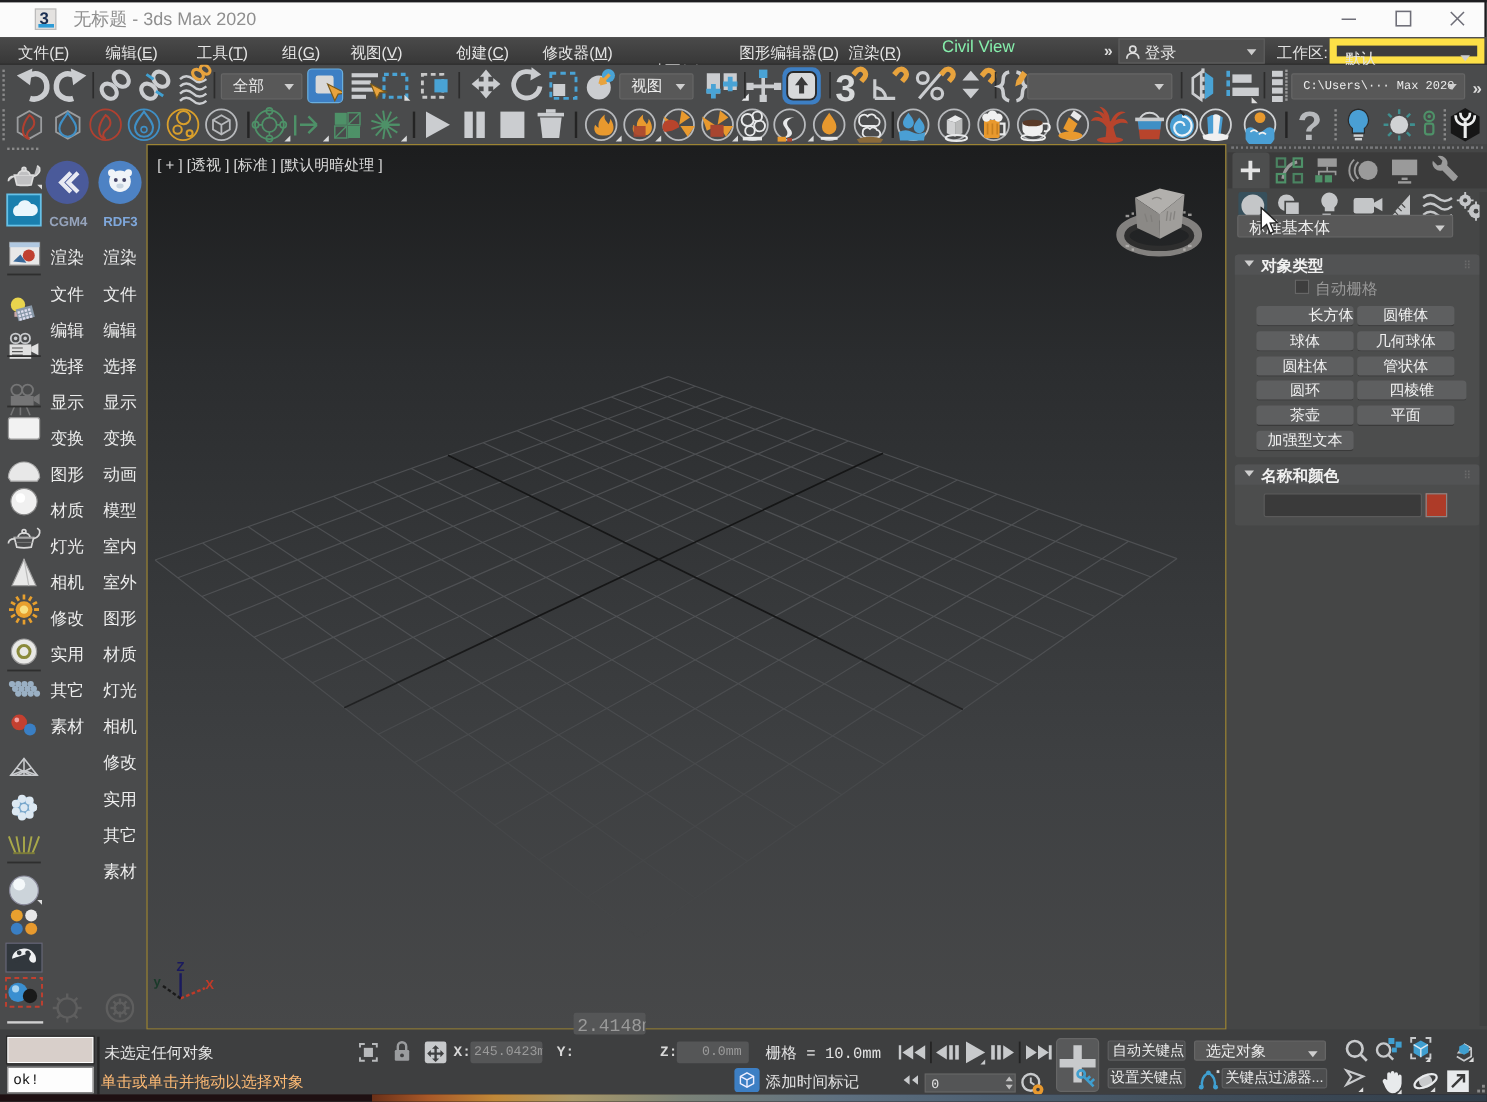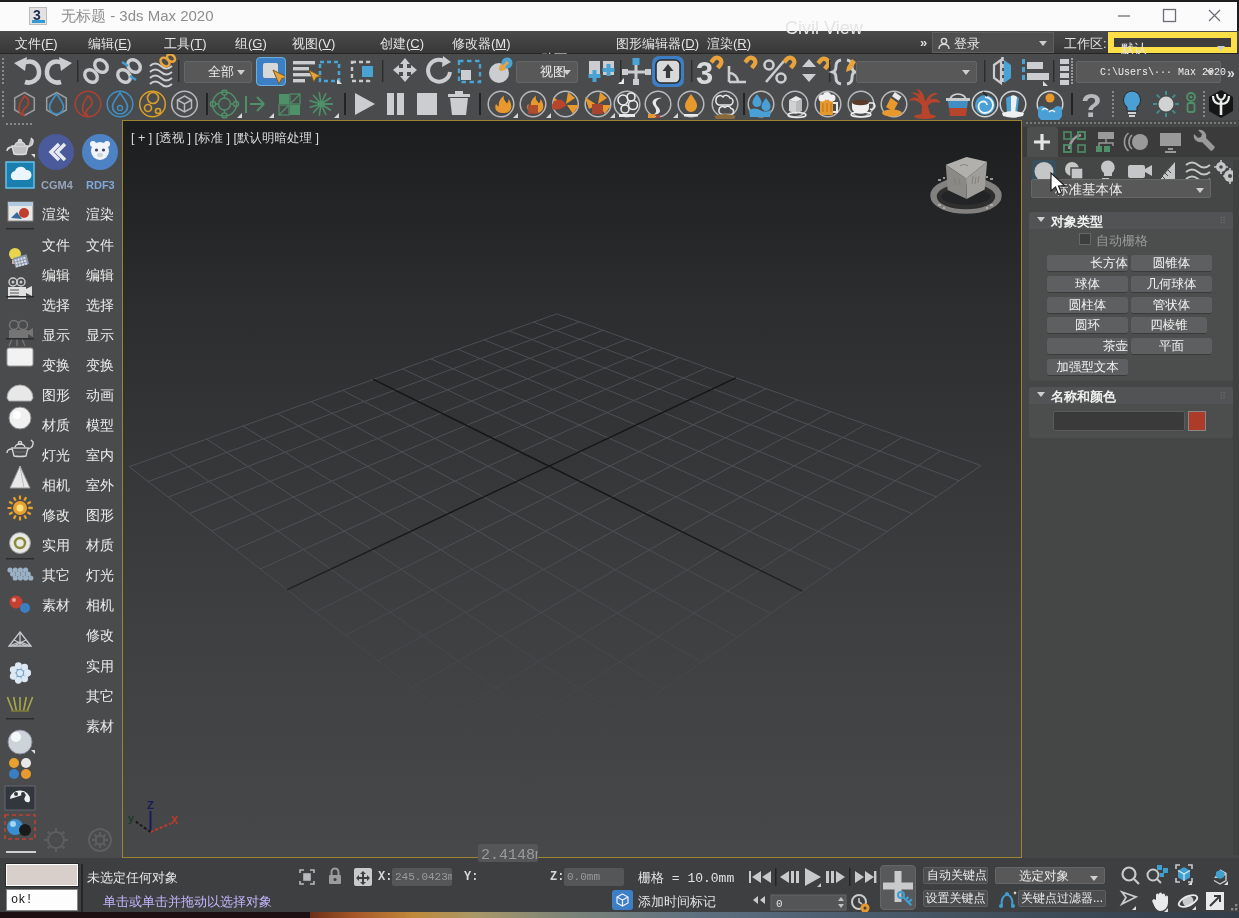--- a/index.html
+++ b/index.html
@@ -1,19 +1,19 @@
 <!DOCTYPE html>
 <html><head><meta charset="utf-8">
 <style>
 *{margin:0;padding:0;box-sizing:border-box}
 html,body{width:1239px;height:918px;overflow:hidden;background:#454545;
  font-family:"Liberation Sans",sans-serif;-webkit-font-smoothing:antialiased}
 .a{position:absolute}
 .ddn{position:absolute;background:#585858;border:1px solid #666;border-radius:2px;
- color:#ececec;font-size:13px;line-height:20px;padding-left:23px;white-space:nowrap}
+ color:#ececec;font-size:13px;line-height:20px;padding-left:9px;white-space:nowrap}
 .ddn:after{content:"";position:absolute;right:6px;top:8px;border:4px solid transparent;
  border-top:5px solid #cfcfcf}
 .lbl{position:absolute;color:#ececec;font-size:14px;white-space:nowrap}
 </style></head>
 <body>
 <div class="a" style="left:0;top:0;width:1239px;height:31px;background:#fbfbfb;border-top:2px solid #1d1d20;border-right:2px solid #1d1d20"></div>
 <div class="a" style="left:29px;top:7px;width:18px;height:18px;background:#e4e2e0;border:1px solid #bbb">
  <span style="position:absolute;left:3px;top:-1px;font-size:14px;font-weight:bold;color:#1b2f52">3</span>
  <span style="position:absolute;left:2px;bottom:1px;width:13px;height:3px;background:#2e9bd6"></span>
   </div>
@@ -27,21 +27,21 @@
 <div class="a" style="left:15px;top:35px;font-size:13px;color:#e4e4e4">文件(<u>F</u>)</div>
 <div class="a" style="left:88px;top:35px;font-size:13px;color:#e4e4e4">编辑(<u>E</u>)</div>
 <div class="a" style="left:164px;top:35px;font-size:13px;color:#e4e4e4">工具(<u>T</u>)</div>
 <div class="a" style="left:235px;top:35px;font-size:13px;color:#e4e4e4">组(<u>G</u>)</div>
 <div class="a" style="left:292px;top:35px;font-size:13px;color:#e4e4e4">视图(<u>V</u>)</div>
 <div class="a" style="left:380px;top:35px;font-size:13px;color:#e4e4e4">创建(<u>C</u>)</div>
 <div class="a" style="left:452px;top:35px;font-size:13px;color:#e4e4e4">修改器(<u>M</u>)</div>
 <div class="a" style="left:541px;top:50px;font-size:13px;color:#e5e5e5">动画(<u>A</u>)</div>
 <div class="a" style="left:616px;top:35px;font-size:13px;color:#e4e4e4">图形编辑器(<u>D</u>)</div>
 <div class="a" style="left:707px;top:35px;font-size:13px;color:#e4e4e4">渲染(<u>R</u>)</div>
-<div class="a" style="left:785px;top:18px;font-size:18px;color:#e5e5e5">Civil View</div>
+<div class="a" style="left:785px;top:30px;font-size:14px;color:#86efac">Civil View</div>
 <div class="a" style="left:920px;top:35px;color:#dcdcdc;font-size:13px;font-weight:bold">»</div>
 <div class="a" style="left:932px;top:32px;width:122px;height:21px;background:#4e4e4e;border:1px solid #5e5e5e">
 <svg class="a" style="left:4px;top:3px" width="14" height="14" viewBox="0 0 14 14">
       <circle cx="7" cy="5" r="2.6" fill="none" stroke="#dcdcdc" stroke-width="1.4"></circle>
       <path d="M2 13c0-3 2.2-4.6 5-4.6s5 1.6 5 4.6" fill="none" stroke="#dcdcdc" stroke-width="1.4"></path>
     </svg>
 <span style="position:absolute;left:21px;top:2px;font-size:13px;color:#e8e8e8">登录</span>
 <span style="position:absolute;right:6px;top:8px;border:4px solid transparent;border-top:5px solid #ccc"></span>
   </div>
 <div class="a" style="left:1064px;top:35px;font-size:13px;color:#e0e0e0">工作区:</div>
@@ -782,60 +782,60 @@
 <span style="position:absolute;left:50px;top:21px;width:12px;height:12px;background:#3e3e3e;border:1px solid #666"></span>
 <span style="position:absolute;left:67px;top:20px;font-size:13px;color:#989898">自动栅格</span>
 </div>
 <div class="a" style="left:1047px;top:255px;width:81px;height:17px;background:#5e5f60;border-radius:3px;border-bottom:1px solid #3a3a3a;color:#f2f2f2;font-size:12.5px;text-align:right;line-height:16px">长方体</div>
 <div class="a" style="left:1131px;top:255px;width:81px;height:17px;background:#5e5f60;border-radius:3px;border-bottom:1px solid #3a3a3a;color:#f2f2f2;font-size:12.5px;text-align:center;line-height:16px">圆锥体</div>
 <div class="a" style="left:1047px;top:276px;width:81px;height:17px;background:#5e5f60;border-radius:3px;border-bottom:1px solid #3a3a3a;color:#f2f2f2;font-size:12.5px;text-align:center;line-height:16px">球体</div>
 <div class="a" style="left:1131px;top:276px;width:81px;height:17px;background:#5e5f60;border-radius:3px;border-bottom:1px solid #3a3a3a;color:#f2f2f2;font-size:12.5px;text-align:center;line-height:16px">几何球体</div>
 <div class="a" style="left:1047px;top:297px;width:81px;height:17px;background:#5e5f60;border-radius:3px;border-bottom:1px solid #3a3a3a;color:#f2f2f2;font-size:12.5px;text-align:center;line-height:16px">圆柱体</div>
 <div class="a" style="left:1131px;top:297px;width:81px;height:17px;background:#5e5f60;border-radius:3px;border-bottom:1px solid #3a3a3a;color:#f2f2f2;font-size:12.5px;text-align:center;line-height:16px">管状体</div>
 <div class="a" style="left:1047px;top:317px;width:81px;height:17px;background:#5e5f60;border-radius:3px;border-bottom:1px solid #3a3a3a;color:#f2f2f2;font-size:12.5px;text-align:center;line-height:16px">圆环</div>
-<div class="a" style="left:1131px;top:317px;width:76px;height:17px;background:#5e5f60;border-radius:3px;border-bottom:1px solid #3a3a3a;color:#f2f2f2;font-size:12.5px;text-align:center;line-height:16px">四棱锥</div>
-<div class="a" style="left:1047px;top:338px;width:81px;height:17px;background:#5e5f60;border-radius:3px;border-bottom:1px solid #3a3a3a;color:#f2f2f2;font-size:12.5px;text-align:right;line-height:16px">茶壶</div>
+<div class="a" style="left:1131px;top:317px;width:91px;height:17px;background:#5e5f60;border-radius:3px;border-bottom:1px solid #3a3a3a;color:#f2f2f2;font-size:12.5px;text-align:center;line-height:16px">四棱锥</div>
+<div class="a" style="left:1047px;top:338px;width:81px;height:17px;background:#5e5f60;border-radius:3px;border-bottom:1px solid #3a3a3a;color:#f2f2f2;font-size:12.5px;text-align:center;line-height:16px">茶壶</div>
 <div class="a" style="left:1131px;top:338px;width:81px;height:17px;background:#5e5f60;border-radius:3px;border-bottom:1px solid #3a3a3a;color:#f2f2f2;font-size:12.5px;text-align:center;line-height:16px">平面</div>
 <div class="a" style="left:1047px;top:359px;width:81px;height:17px;background:#5e5f60;border-radius:3px;border-bottom:1px solid #3a3a3a;color:#f2f2f2;font-size:12.5px;text-align:center;line-height:16px">加强型文本</div>
 <div class="a" style="left:1029px;top:387px;width:204px;height:51px;background:#4c4d4d;border-radius:3px">
 <div style="position:absolute;left:0;top:0;width:204px;height:17px;background:#525354;border-radius:3px 3px 0 0"></div>
 <span style="position:absolute;left:8px;top:5px;border:4px solid transparent;border-top:5px solid #cfcfcf"></span>
 <span style="position:absolute;left:22px;top:1px;font-size:13px;font-weight:bold;color:#f0f0f0">名称和颜色</span>
 <span style="position:absolute;right:6px;top:4px;color:#6a6a6a;font-size:9px;letter-spacing:1px">⠿</span>
 <span style="position:absolute;left:24px;top:24px;width:132px;height:20px;background:#3a3a3a;border:1px solid #5a5a5a;border-radius:2px"></span>
 <span style="position:absolute;left:159px;top:24px;width:18px;height:20px;background:#ae3b28;border:1px solid #888"></span>
 </div>
 <div class="a" style="left:1233px;top:160px;width:6px;height:695px;background:#3f4040"></div>
 <div class="a" style="left:0;top:858px;width:1239px;height:60px;background:#3e3f40"></div>
 <div class="a" style="left:6px;top:864px;width:72px;height:22px;background:#d8cfca;border:1px solid #fff;outline:1px solid #2a2a2a"></div>
 <div class="a" style="left:6px;top:889px;width:72px;height:22px;background:#fdfdfd;border:1px solid #888;font-family:'Liberation Mono',monospace;font-size:12px;color:#111;padding:3px 0 0 4px">ok!</div>
 <div class="a" style="left:81px;top:864px;width:2px;height:48px;background:#262626"></div>
 <div class="a" style="left:87px;top:869px;font-size:13px;color:#e6e6e6">未选定任何对象</div>
-<div class="a" style="left:103px;top:893px;font-size:13px;color:#c4b5fd">单击或单击并拖动以选择对象</div>
+<div class="a" style="left:84px;top:893px;font-size:13px;color:#fdba74">单击或单击并拖动以选择对象</div>
 <svg class="a" style="left:296px;top:866px" width="80" height="22" viewBox="0 0 80 22">
 <g stroke="#b8babc" stroke-width="1.6" fill="none">
       <path d="M4 7V4h4M14 4h4v3M18 15v3h-4M8 18H4v-3"></path>
       <rect x="8" y="8" width="6" height="6" fill="#b8babc"></rect>
     </g>
 <g transform="translate(30 0)">
       <rect x="3" y="9" width="12" height="9" rx="1" fill="#9a9c9e"></rect>
       <path d="M5.5 9V6a3.5 3.5 0 0 1 7 0v3" fill="none" stroke="#9a9c9e" stroke-width="2"></path>
       <circle cx="9" cy="13.5" r="1.6" fill="#3e3f40"></circle>
     </g>
 <g transform="translate(56 0)">
       <rect x="2" y="2" width="18" height="18" rx="2" fill="#c8cacc"></rect>
       <path d="M11 5l3 3h-2v3h3V9l3 3-3 3v-2h-3v3h2l-3 3-3-3h2v-3H7v2l-3-3 3-3v2h3V8H8Z" fill="#3e3f40"></path>
     </g>
   </svg>
 <div class="a" style="left:378px;top:870px;font-size:12px;font-weight:bold;color:#d8d8d8;font-family:'Liberation Mono',monospace">X:</div>
 <div class="a" style="left:392px;top:868px;width:60px;height:18px;background:#555657;border-radius:2px;color:#9a9a9a;font-size:11px;font-family:'Liberation Mono',monospace;padding:3px 0 0 3px;white-space:nowrap;overflow:hidden">245.0423m</div>
 <div class="a" style="left:464px;top:870px;font-size:12px;font-weight:bold;color:#d8d8d8;font-family:'Liberation Mono',monospace">Y:</div>
 <div class="a" style="left:478px;top:844px;width:60px;height:18px;background:#555657;border-radius:2px;color:#9a9a9a;font-size:15px;font-family:'Liberation Mono',monospace;padding:3px 0 0 3px;white-space:nowrap;overflow:hidden">2.4148mm</div>
 <div class="a" style="left:550px;top:870px;font-size:12px;font-weight:bold;color:#d8d8d8;font-family:'Liberation Mono',monospace">Z:</div>
-<div class="a" style="left:564px;top:868px;width:60px;height:18px;background:#555657;border-radius:2px;color:#9a9a9a;font-size:11px;font-family:'Liberation Mono',monospace;padding:3px 0 0 3px;white-space:nowrap;overflow:hidden">0.0mm</div>
+<div class="a" style="left:564px;top:868px;width:60px;height:18px;background:#555657;border-radius:2px;color:#9a9a9a;font-size:11px;font-family:'Liberation Mono',monospace;padding:3px 0 0 21px;white-space:nowrap;overflow:hidden">0.0mm</div>
 <div class="a" style="left:638px;top:869px;font-size:13px;color:#e2e2e2;font-family:'Liberation Mono',monospace">栅格 = 10.0mm</div>
 <div class="a" style="left:612px;top:890px;width:21px;height:20px;background:#3d7fc4;border-radius:3px"></div>
 <svg class="a" style="left:612px;top:890px" width="21" height="20" viewBox="0 0 21 20">
     <g fill="none" stroke="#eef" stroke-width="1.2">
       <path d="M10.5 4l5.5 3v6l-5.5 3-5.5-3V7Z"></path>
       <path d="M5 7l5.5 3 5.5-3M10.5 10v6"></path>
     </g>
   </svg>
 <div class="a" style="left:638px;top:893px;font-size:13px;color:#e2e2e2">添加时间标记</div>
 <svg class="a" style="left:745px;top:860px" width="135" height="56" viewBox="0 0 135 56">

